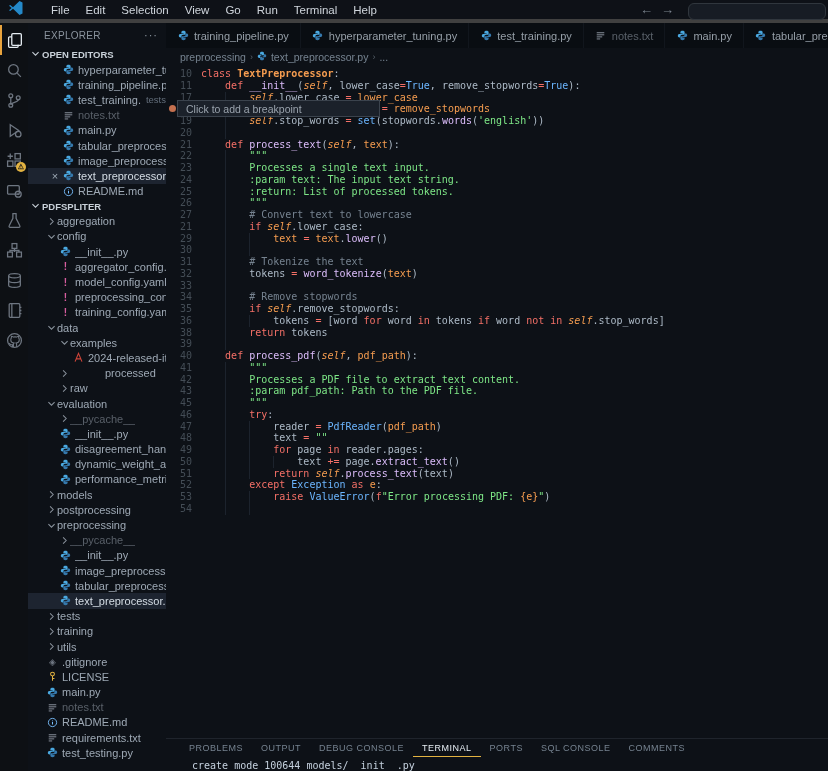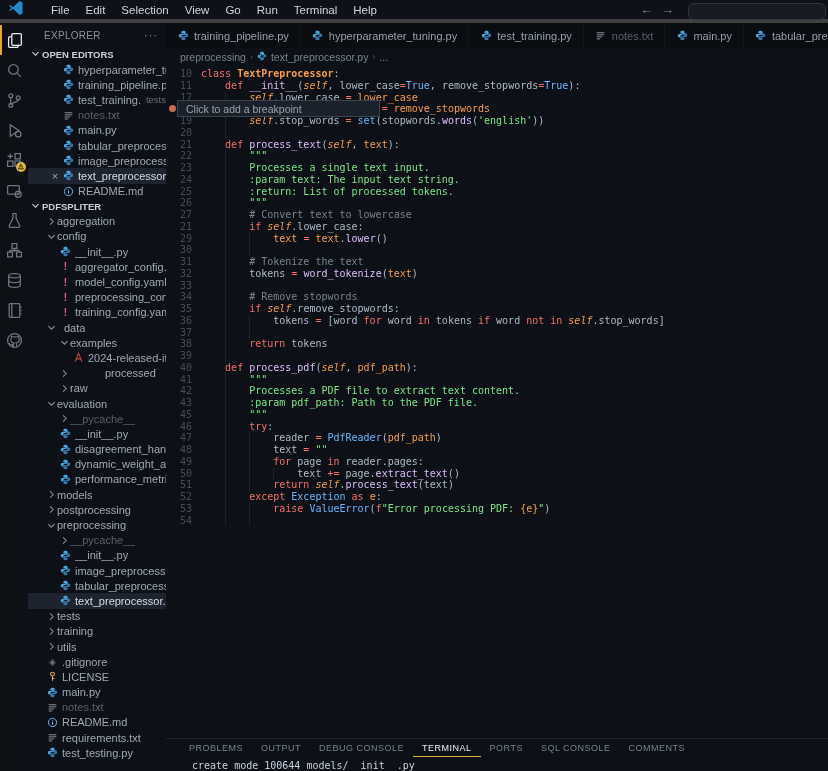--- a/index.html
+++ b/index.html
@@ -319,21 +319,21 @@
             <span class="yaml-glyph">!</span>
           </span>
           <span class="lbl">preprocessing_config.y...</span>
         </div>
         <div class="row" style="padding-left: 31px;">
           <span class="ficon">
             <span class="yaml-glyph">!</span>
           </span>
           <span class="lbl">training_config.yaml</span>
         </div>
-        <div class="row" style="padding-left: 18px; gap: 7px;">
+        <div class="row" style="padding-left: 18px;">
           <span class="chev">
             <svg viewBox="0 0 16 16" width="9" height="9" fill="none" stroke="currentColor" stroke-width="1.8">
               <path d="M2.5 5.5 8 11l5.5-5.5"></path>
             </svg>
           </span>
           <span class="lbl">data</span>
         </div>
         <div class="row" style="padding-left: 31px;">
           <span class="chev">
             <svg viewBox="0 0 16 16" width="9" height="9" fill="none" stroke="currentColor" stroke-width="1.8">
@@ -662,21 +662,20 @@
           <div class="line"><span class="num">27</span><span class="txt"><i style="left: 4ch;"></i><span class="tk-w">        </span><span class="tk-c"># Convert text to lowercase</span></span></div>
           <div class="line"><span class="num">21</span><span class="txt"><i style="left: 4ch;"></i><span class="tk-w">        </span><span class="tk-k">if</span><span class="tk-w"> </span><span class="tk-oi">self</span><span class="tk-w">.lower_case:</span></span></div>
           <div class="line"><span class="num">29</span><span class="txt"><i style="left: 4ch;"></i><i style="left: 8ch;"></i><span class="tk-w">            </span><span class="tk-o">text</span><span class="tk-w"> </span><span class="tk-k">=</span><span class="tk-w"> </span><span class="tk-o">text</span><span class="tk-w">.</span><span class="tk-fn">lower</span><span class="tk-w">()</span></span></div>
           <div class="line"><span class="num">30</span><span class="txt"><i style="left: 4ch;"></i><i style="left: 8ch;"></i></span></div>
           <div class="line"><span class="num">31</span><span class="txt"><i style="left: 4ch;"></i><span class="tk-w">        </span><span class="tk-c"># Tokenize the text</span></span></div>
           <div class="line"><span class="num">32</span><span class="txt"><i style="left: 4ch;"></i><span class="tk-w">        </span><span class="tk-w">tokens </span><span class="tk-k">=</span><span class="tk-w"> </span><span class="tk-fn">word_tokenize</span><span class="tk-w">(</span><span class="tk-o">text</span><span class="tk-w">)</span></span></div>
           <div class="line"><span class="num">33</span><span class="txt"><i style="left: 4ch;"></i></span></div>
           <div class="line"><span class="num">34</span><span class="txt"><i style="left: 4ch;"></i><span class="tk-w">        </span><span class="tk-c"># Remove stopwords</span></span></div>
           <div class="line"><span class="num">35</span><span class="txt"><i style="left: 4ch;"></i><span class="tk-w">        </span><span class="tk-k">if</span><span class="tk-w"> </span><span class="tk-oi">self</span><span class="tk-w">.remove_stopwords:</span></span></div>
           <div class="line"><span class="num">36</span><span class="txt"><i style="left: 4ch;"></i><i style="left: 8ch;"></i><span class="tk-w">            </span><span class="tk-w">tokens </span><span class="tk-k">=</span><span class="tk-w"> [word </span><span class="tk-k">for</span><span class="tk-w"> word </span><span class="tk-k">in</span><span class="tk-w"> tokens </span><span class="tk-k">if</span><span class="tk-w"> word </span><span class="tk-k">not</span><span class="tk-w"> </span><span class="tk-k">in</span><span class="tk-w"> </span><span class="tk-oi">self</span><span class="tk-w">.stop_words]</span></span></div>
-          <div class="line"><span class="num">37</span><span class="txt"><i style="left: 4ch;"></i><i style="left: 8ch;"></i></span></div>
           <div class="line"><span class="num">38</span><span class="txt"><i style="left: 4ch;"></i><span class="tk-w">        </span><span class="tk-k">return</span><span class="tk-w"> tokens</span></span></div>
           <div class="line"><span class="num">39</span><span class="txt"><i style="left: 4ch;"></i></span></div>
           <div class="line"><span class="num">40</span><span class="txt"><span class="tk-w">    </span><span class="tk-k">def</span><span class="tk-w"> </span><span class="tk-fn">process_pdf</span><span class="tk-w">(</span><span class="tk-oi">self</span><span class="tk-w">, </span><span class="tk-o">pdf_path</span><span class="tk-w">):</span></span></div>
           <div class="line"><span class="num">41</span><span class="txt"><i style="left: 4ch;"></i><span class="tk-w">        </span><span class="tk-s">"""</span></span></div>
           <div class="line"><span class="num">42</span><span class="txt"><i style="left: 4ch;"></i><span class="tk-w">        </span><span class="tk-s">Processes a PDF file to extract text content.</span></span></div>
           <div class="line"><span class="num">43</span><span class="txt"><i style="left: 4ch;"></i><span class="tk-w">        </span><span class="tk-s">:param pdf_path: Path to the PDF file.</span></span></div>
           <div class="line"><span class="num">45</span><span class="txt"><i style="left: 4ch;"></i><span class="tk-w">        </span><span class="tk-s">"""</span></span></div>
           <div class="line"><span class="num">46</span><span class="txt"><i style="left: 4ch;"></i><span class="tk-w">        </span><span class="tk-k">try</span><span class="tk-w">:</span></span></div>
           <div class="line"><span class="num">47</span><span class="txt"><i style="left: 4ch;"></i><i style="left: 8ch;"></i><span class="tk-w">            </span><span class="tk-w">reader </span><span class="tk-k">=</span><span class="tk-w"> </span><span class="tk-b">PdfReader</span><span class="tk-w">(</span><span class="tk-o">pdf_path</span><span class="tk-w">)</span></span></div>
           <div class="line"><span class="num">48</span><span class="txt"><i style="left: 4ch;"></i><i style="left: 8ch;"></i><span class="tk-w">            </span><span class="tk-w">text </span><span class="tk-k">=</span><span class="tk-w"> </span><span class="tk-s">""</span></span></div>

